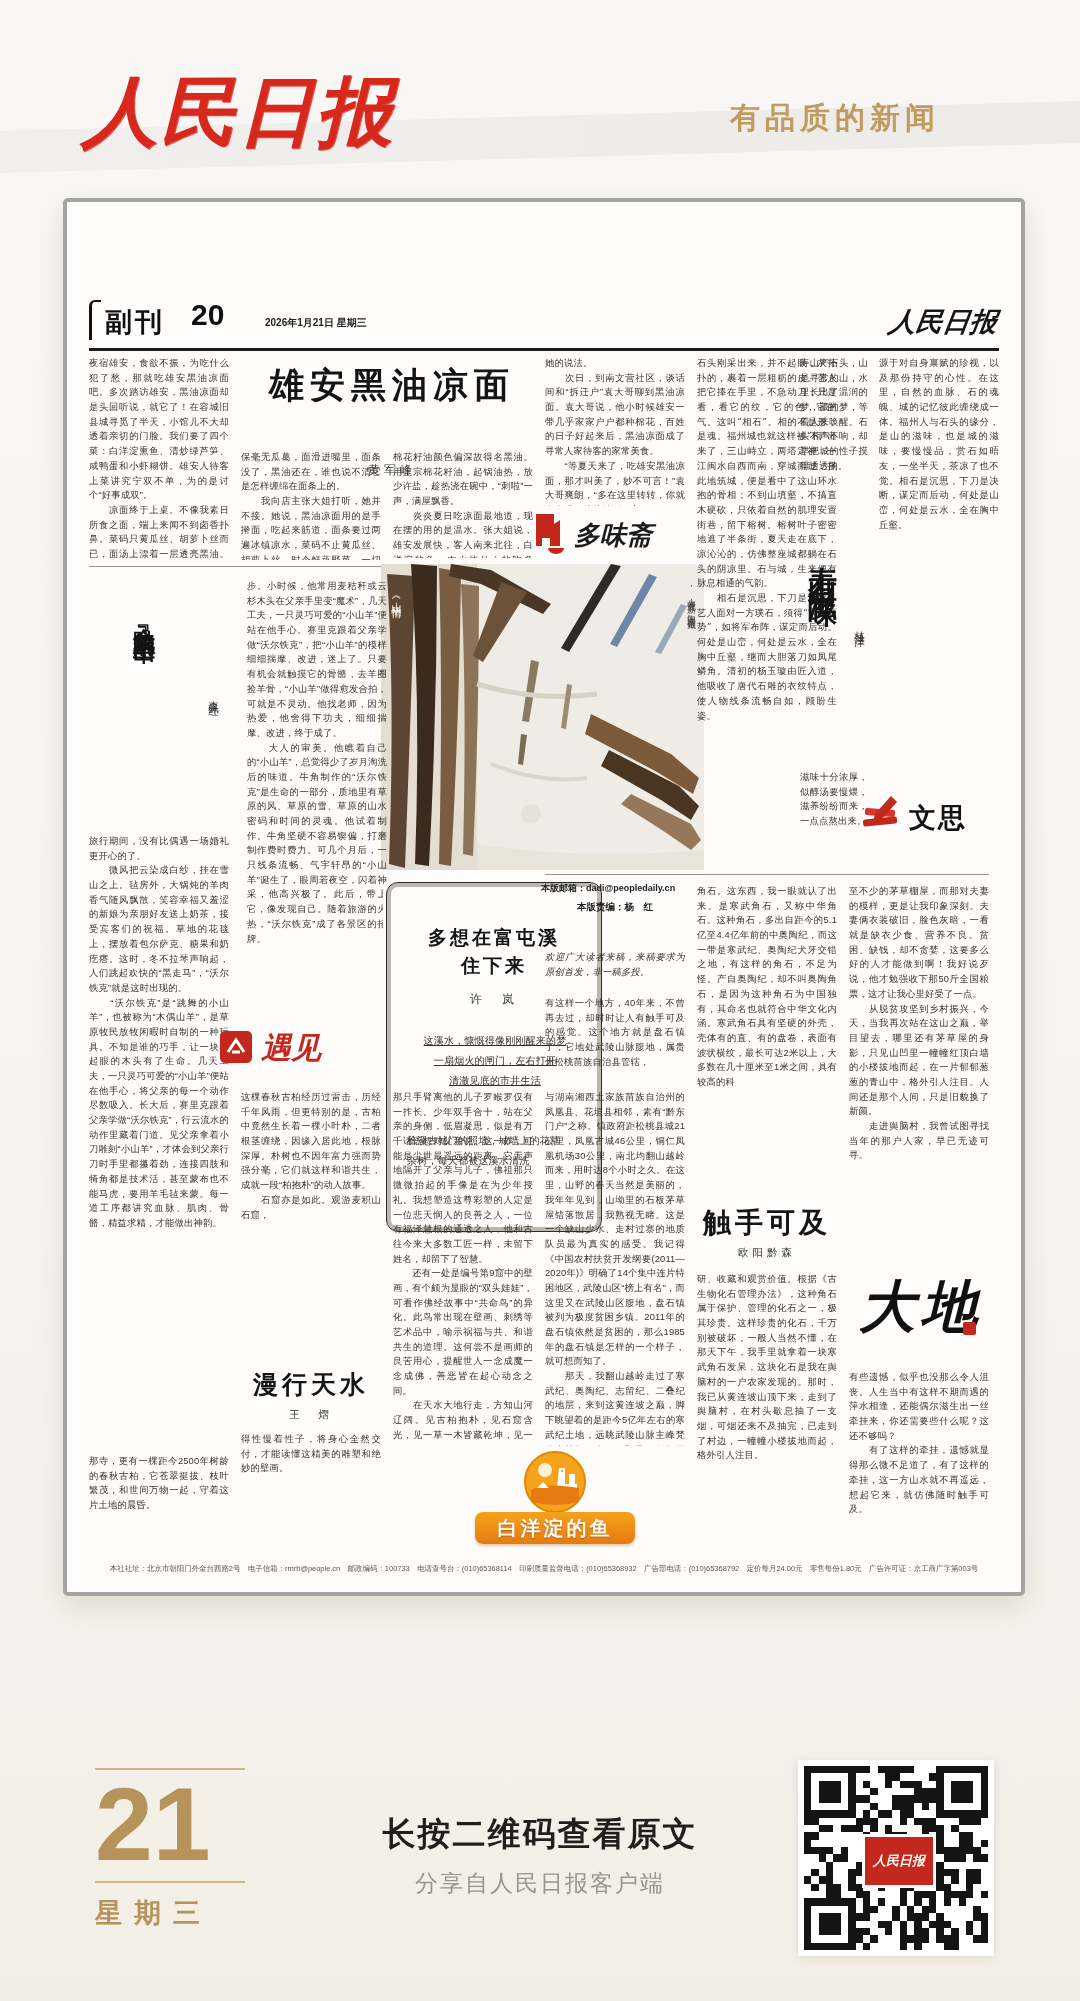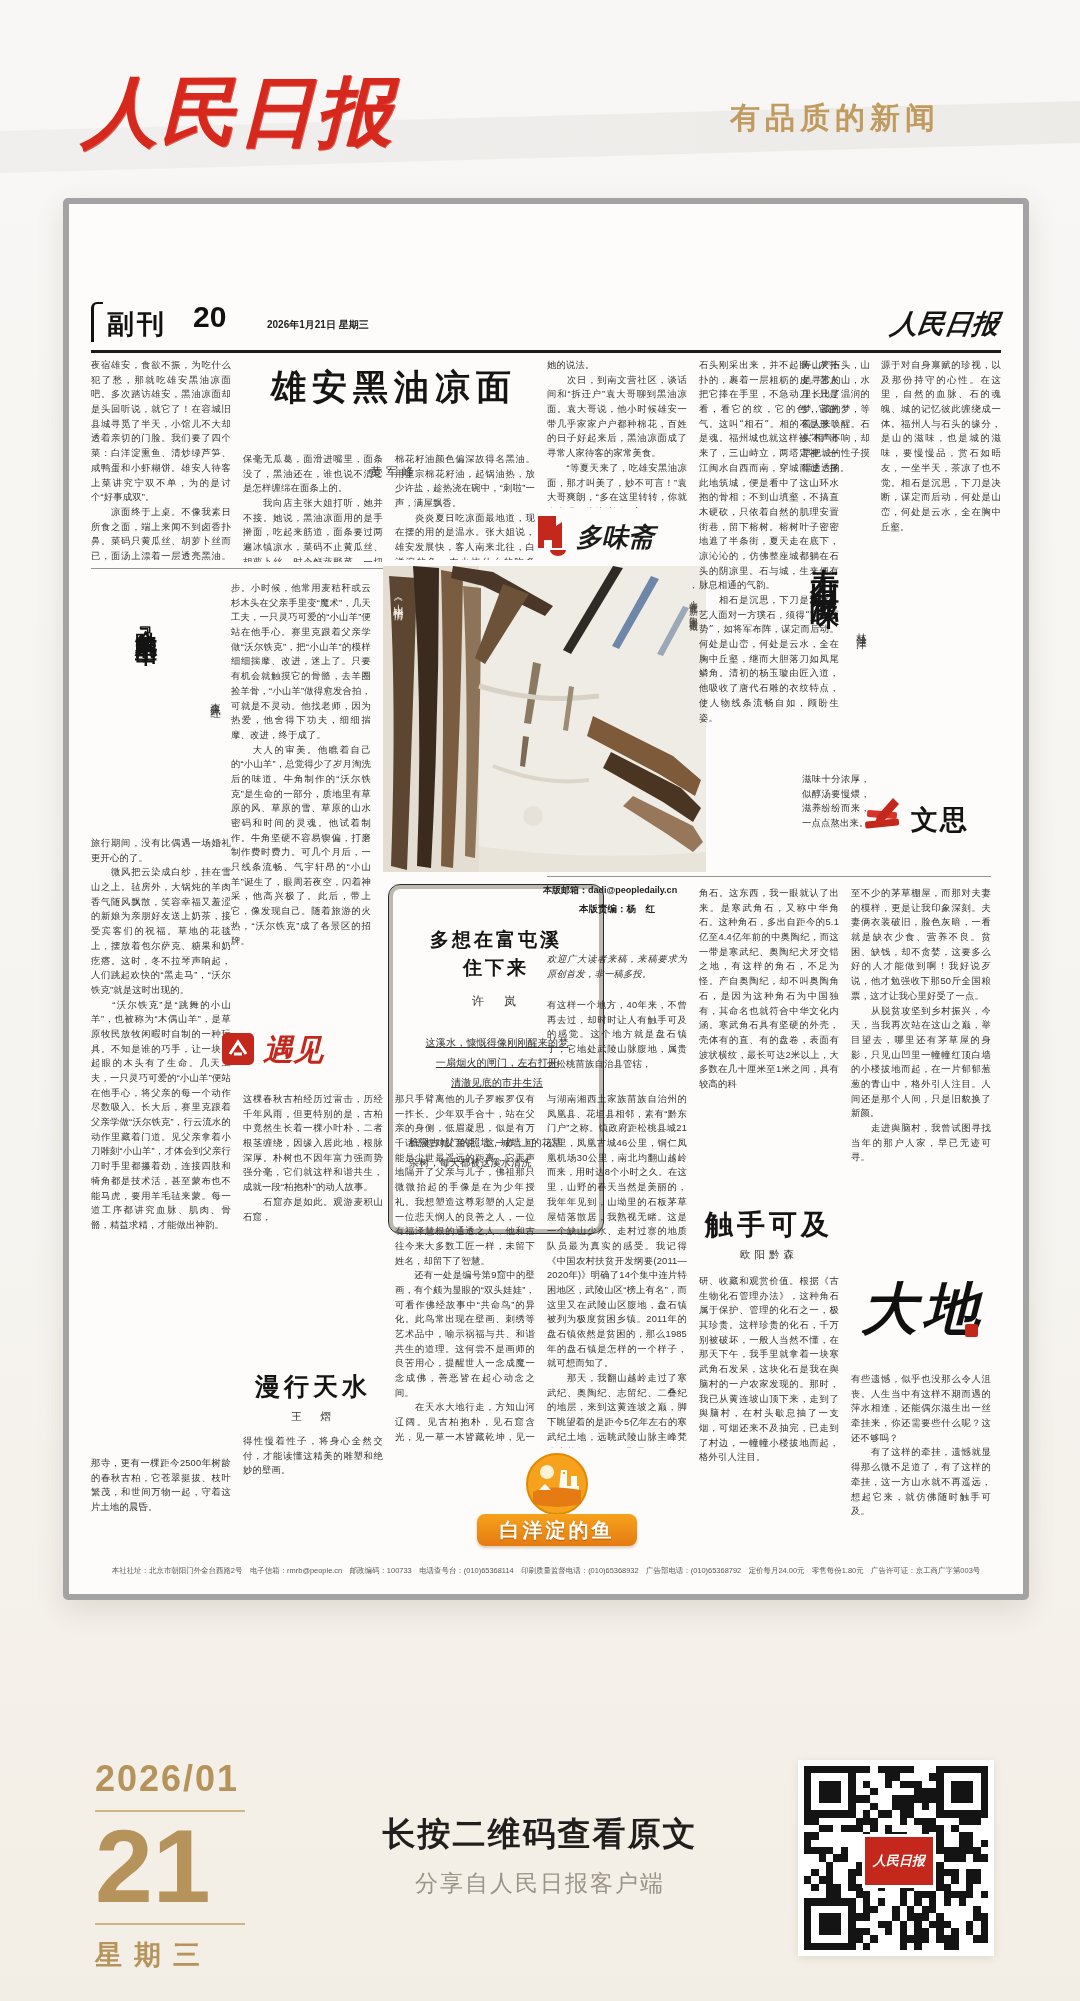--- a/index.html
+++ b/index.html
@@ -11,21 +11,21 @@
   .abs{position:absolute;}
   .ribbon{background:linear-gradient(90deg,#f1efed,#edebe8);transform:skewY(-1.6deg);}
   .brand-logo{
     font-family:"DejaVu Serif",serif;font-weight:bold;font-style:italic;
     color:#d6281c;font-size:76px;letter-spacing:2px;transform:skewX(-6deg);
     text-shadow:1px 1px 0 #e4574a;
   }
   .tagline{color:#c09a5e;font-size:30px;letter-spacing:5px;font-weight:bold;}
   .paper{
     left:63px;top:198px;width:954px;height:1390px;background:#fdfcfb;
-    border:6px solid #a3a3a3;border-radius:5px;
+    border:4px solid #a3a3a3;border-radius:5px;
     box-shadow:0 10px 28px rgba(90,80,60,.14);
   }
   .mast-section{font-size:27px;font-weight:bold;color:#111;letter-spacing:3px;}
   .mast-page{font-size:30px;font-weight:bold;color:#111;margin-left:10px;}
   .mast-date{font-size:10px;font-weight:bold;color:#222;margin-left:18px;}
   .mast-brand{font-family:"DejaVu Serif",serif;font-weight:bold;font-style:italic;
     font-size:27px;color:#161616;transform:skewX(-8deg);}
   .rule{background:#1c1c1c;}
   .hair{background:#9a958c;}
   .col{
@@ -134,21 +134,21 @@
     <span class="abs" style="left:48px;top:10px;font-size:27px;font-weight:bold;color:#141414;letter-spacing:2px;">文思</span>
   </div>
 
   <div class="abs hair" style="left:478px;top:672px;width:444px;height:1px;"></div>
 
   <div class="abs vtext vhead" style="left:62px;top:408px;height:216px;font-size:22px;letter-spacing:2px;">会跳舞的『小山羊』</div>
   <div class="abs vtext vauthor" style="left:140px;top:490px;height:70px;">李佩红</div>
   <div class="col" style="left:22px;top:632px;width:140px;height:612px;">旅行期间，没有比偶遇一场婚礼更开心的了。
 　　微风把云染成白纱，挂在雪山之上。毡房外，大锅炖的羊肉香气随风飘散，笑容幸福又羞涩的新娘为亲朋好友送上奶茶，接受宾客们的祝福。草地的花毯上，摆放着包尔萨克、糖果和奶疙瘩。这时，冬不拉琴声响起，人们跳起欢快的“黑走马”，“沃尔铁克”就是这时出现的。
 　　“沃尔铁克”是“跳舞的小山羊”，也被称为“木偶山羊”，是草原牧民放牧闲暇时自制的一种玩具。不知是谁的巧手，让一块不起眼的木头有了生命。几天工夫，一只灵巧可爱的“小山羊”便站在他手心，将父亲的每一个动作尽数吸入。长大后，赛里克跟着父亲学做“沃尔铁克”，行云流水的动作里藏着门道。见父亲拿着小刀雕刻“小山羊”，才体会到父亲行刀时手里都攥着劲，连接四肢和犄角都是技术活，甚至蒙布也不能马虎，要用羊毛毡来蒙。每一道工序都讲究血脉、肌肉、骨骼，精益求精，才能做出神韵。</div>
-  <div class="col" style="left:162px;top:377px;width:140px;height:434px;">步。小时候，他常用麦秸秆或云杉木头在父亲手里变“魔术”，几天工夫，一只灵巧可爱的“小山羊”便站在他手心。赛里克跟着父亲学做“沃尔铁克”，把“小山羊”的模样细细揣摩、改进，迷上了。只要有机会就触摸它的骨骼，去羊圈捡羊骨，“小山羊”做得愈发合拍，可就是不灵动。他找老师，因为热爱，他舍得下功夫，细细揣摩、改进，终于成了。
+  <div class="col" style="left:180px;top:377px;width:140px;height:434px;">步。小时候，他常用麦秸秆或云杉木头在父亲手里变“魔术”，几天工夫，一只灵巧可爱的“小山羊”便站在他手心。赛里克跟着父亲学做“沃尔铁克”，把“小山羊”的模样细细揣摩、改进，迷上了。只要有机会就触摸它的骨骼，去羊圈捡羊骨，“小山羊”做得愈发合拍，可就是不灵动。他找老师，因为热爱，他舍得下功夫，细细揣摩、改进，终于成了。
 　　大人的审美。他瞧着自己的“小山羊”，总觉得少了岁月淘洗后的味道。牛角制作的“沃尔铁克”是生命的一部分，质地里有草原的风、草原的雪、草原的山水密码和时间的灵魂。他试着制作。牛角坚硬不容易锲偏，打磨制作费时费力。可几个月后，一只线条流畅、气宇轩昂的“小山羊”诞生了，眼周若夜空，闪着神采，他高兴极了。此后，带上它，像发现自己。随着旅游的火热，“沃尔铁克”成了各景区的招牌。</div>
 
   <div class="abs" style="left:152px;top:820px;width:110px;height:52px;">
     <svg width="34" height="34" viewBox="0 0 34 34" style="position:absolute;left:0;top:8px;">
       <rect x="1" y="1" width="32" height="32" rx="5" fill="#c4281c"></rect>
       <path d="M9 22 l8 -12 8 12 M13 22 h8" stroke="#fff" stroke-width="3" fill="none"></path>
     </svg>
     <span class="abs badge-script" style="left:42px;top:6px;font-size:30px;color:#c4281c;">遇见</span>
   </div>
 
@@ -209,21 +209,20 @@
     </svg>
     <div style="position:absolute;left:0;top:62px;width:160px;height:32px;background:linear-gradient(180deg,#f6a21c,#e57b12);border-radius:8px;box-shadow:0 2px 3px rgba(150,90,0,.3);text-align:center;">
       <span style="color:#fff;font-size:20px;font-weight:bold;letter-spacing:3px;line-height:32px;text-shadow:0 1px 1px #b05e00;">白洋淀的鱼</span>
     </div>
   </div>
 
   <div class="abs" style="left:16px;top:1362px;width:922px;font-size:7.6px;color:#5a5650;white-space:nowrap;text-align:center;transform:scaleX(.98);">本社社址：北京市朝阳门外金台西路2号　电子信箱：rmrb@people.cn　邮政编码：100733　电话查号台：(010)65368114　印刷质量监督电话：(010)65368932　广告部电话：(010)65368792　定价每月24.00元　零售每份1.80元　广告许可证：京工商广字第003号</div>
 </div>
 
 <div class="abs" style="left:95px;top:1758px;width:220px;">
-  <div class="gold" style="font-size:36px;font-weight:bold;letter-spacing:2px;">2026/01</div>
   <div class="goldline" style="width:150px;height:2px;margin-top:10px;"></div>
   <div class="gold" style="font-size:104px;font-weight:bold;line-height:1.05;">21</div>
   <div class="goldline" style="width:150px;height:2px;margin-top:2px;"></div>
   <div class="gold" style="font-size:27px;letter-spacing:12px;margin-top:12px;font-weight:bold;">星期三</div>
 </div>
 
 <div class="abs" style="left:330px;top:1812px;width:420px;text-align:center;font-size:33px;font-weight:bold;color:#211f1d;letter-spacing:2px;">长按二维码查看原文</div>
 <div class="abs" style="left:330px;top:1868px;width:420px;text-align:center;font-size:23px;color:#9b948a;letter-spacing:2px;">分享自人民日报客户端</div>
 
 <div class="abs" style="left:798px;top:1760px;width:196px;height:196px;box-shadow:0 2px 8px rgba(90,80,60,.12);">

